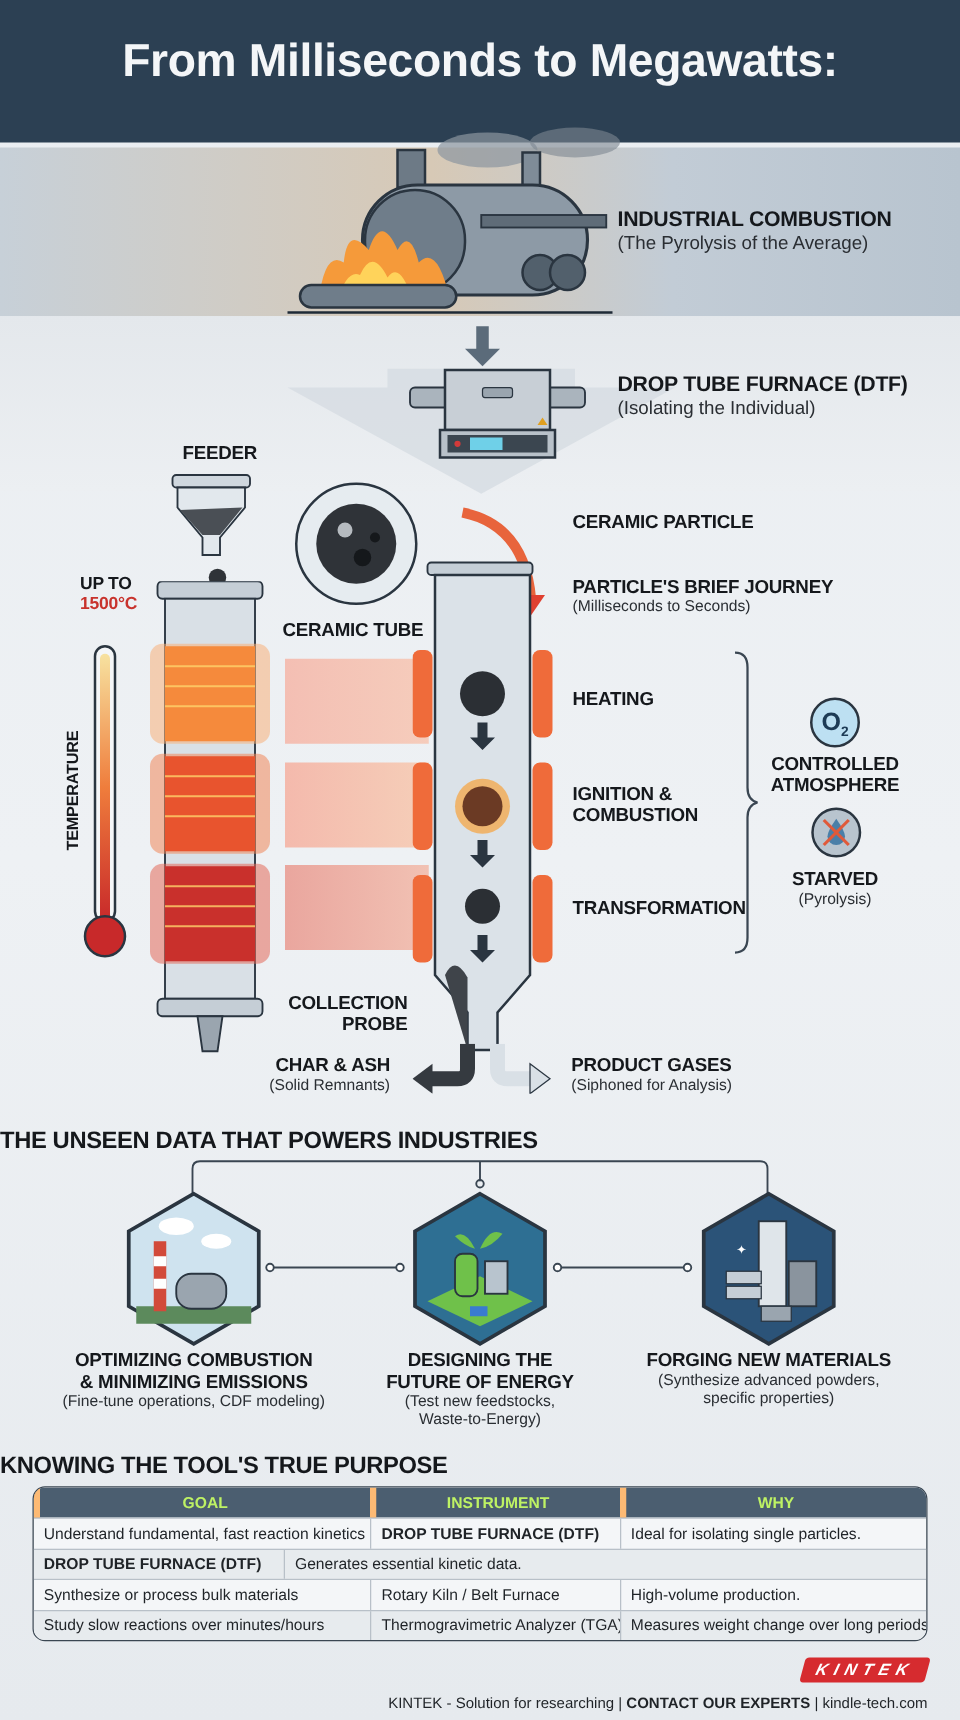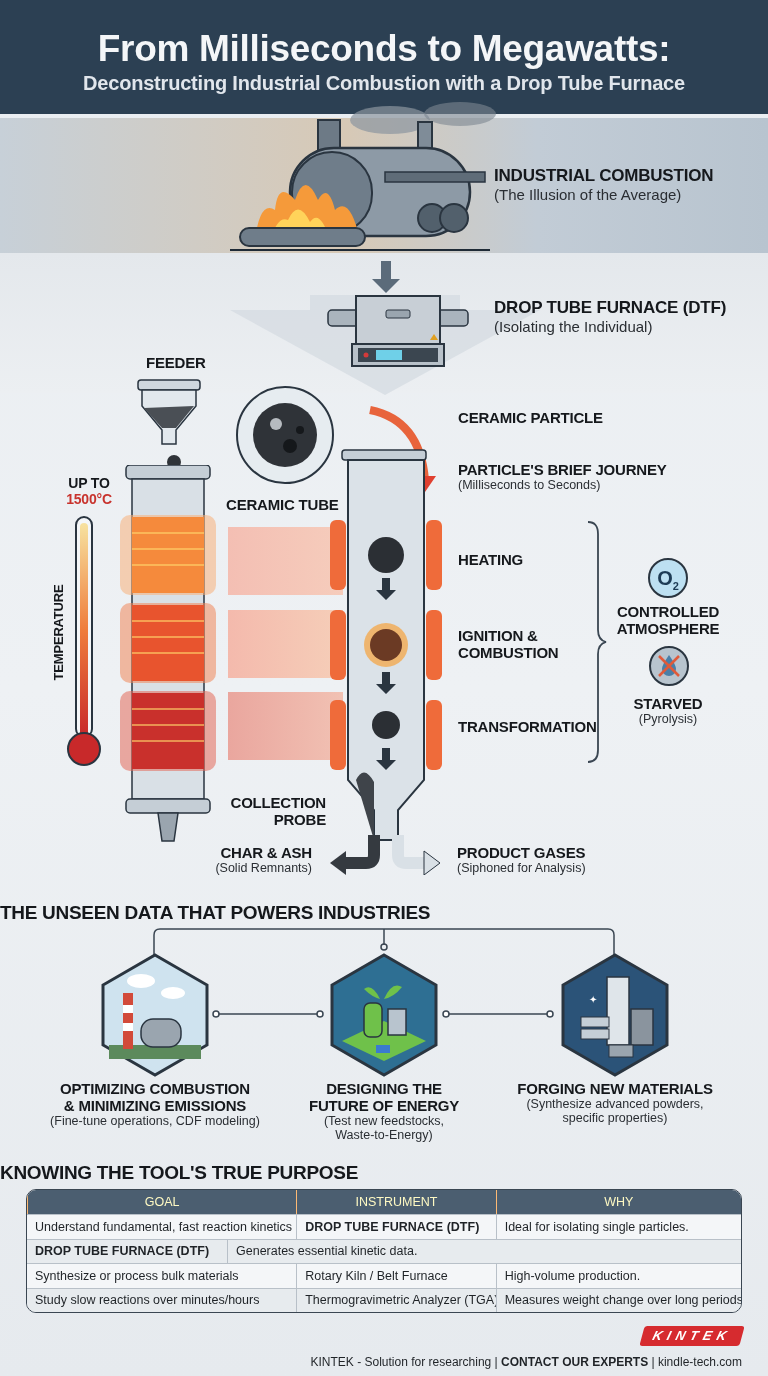--- a/index.html
+++ b/index.html
@@ -15,55 +15,54 @@
 .lbl-b{font-weight:700;font-size:17px;letter-spacing:-0.2px;color:#15181c}
 .lbl-s{font-size:15px;color:#2a2e33}
 .lbl-m{font-weight:700;font-size:15px;letter-spacing:-0.2px;color:#15181c}
 .lbl-xs{font-size:12.5px;color:#2a2e33}
 .sec-title{position:absolute;left:0;width:768px;font-weight:700;font-size:19px;letter-spacing:-0.3px;color:#15181c}
 .table{position:absolute;left:26px;top:1189px;width:716px;border:1.5px solid #3a4652;border-radius:10px;overflow:hidden;background:#f4f6f8}
 .trow{display:flex;height:24.5px;border-top:1px solid #b8c0c8}
 .trow.head{background:#4b5e70;color:#fff;border-top:none;height:24px}
 .cell{display:flex;align-items:center;padding-left:8px;font-size:12.5px;color:#1f2327;border-left:1px solid #b8c0c8;white-space:nowrap;overflow:hidden}
 .cell:first-child{border-left:none}
-.head .cell{justify-content:center;padding-left:0;font-weight:400;color:#fef9c3;border-left:1px solid #fdba74}
+.head .cell{justify-content:center;padding-left:0;font-weight:700;color:#bef264;border-left:5px solid #fdba74}
 .c1{width:270px}.c2{width:200px}.c3{width:246px}
 .trow:nth-child(odd):not(.head){background:#e7ebee}
 .bold{font-weight:700}
 .footer{position:absolute;right:26px;top:1355px;font-size:12px;color:#1f2327}
 .kintek{position:absolute;left:642px;top:1326px;width:100px;height:20px;background:#d62b2f;transform:skewX(-15deg);border-radius:3px;color:#fff;font-weight:700;font-style:italic;font-size:13px;letter-spacing:5px;text-align:center;line-height:20px}
 .hex{position:absolute;width:112px;height:124px}
 </style>
 </head>
 <body>
 
 <div class="header">
   <div class="h-title t1">From Milliseconds to Megawatts:</div>
-  <div class="h-title t2">Deconstructing Industrial Combustion with a Drop Tube Furnace</div>
 </div>
 
 <div class="band1"></div>
 <svg class="abs" style="left:200px;top:100px" width="300" height="160">
   <ellipse cx="190" cy="20" rx="40" ry="14" fill="#8c96a0" opacity=".7"></ellipse>
   <ellipse cx="260" cy="14" rx="36" ry="12" fill="#7d8791" opacity=".6"></ellipse>
   <rect x="118" y="20" width="22" height="30" fill="#6d7a86" stroke="#2a3540" stroke-width="2"></rect>
   <rect x="218" y="22" width="14" height="46" fill="#7f8c98" stroke="#2a3540" stroke-width="2"></rect>
   <rect x="90" y="48" width="180" height="88" rx="44" fill="#8d9aa6" stroke="#2a3540" stroke-width="2.5"></rect>
   <rect x="92" y="52" width="80" height="82" rx="40" fill="#6f7d8a" stroke="#2a3540" stroke-width="2"></rect>
   <rect x="185" y="72" width="100" height="10" fill="#5f6c78" stroke="#2a3540" stroke-width="1.5"></rect>
   <circle cx="232" cy="118" r="14" fill="#52606c" stroke="#2a3540" stroke-width="2"></circle>
   <circle cx="254" cy="118" r="14" fill="#52606c" stroke="#2a3540" stroke-width="2"></circle>
   <path d="M55 140 Q60 100 75 110 Q78 80 95 100 Q105 70 118 100 Q128 82 135 110 Q150 95 160 140 Z" fill="#f59a3a"></path>
   <path d="M70 140 Q78 115 88 120 Q98 98 110 122 Q120 108 130 140 Z" fill="#ffd35a"></path>
   <rect x="40" y="128" width="125" height="18" rx="9" fill="#6f7d8a" stroke="#2a3540" stroke-width="2"></rect>
   <line x1="30" y1="150" x2="290" y2="150" stroke="#1e2a36" stroke-width="2"></line>
 </svg>
 <div class="abs" style="left:494px;top:166px;width:270px">
   <div class="lbl-b">INDUSTRIAL COMBUSTION</div>
-  <div class="lbl-s">(The Illusion of the Average)</div>
+  <div class="lbl-s">(The Pyrolysis of the Average)</div>
 </div>
 
 <div class="band2"></div>
 <svg class="abs" style="left:230px;top:255px" width="310" height="150">
   <polygon points="0,55 80,55 80,40 230,40 230,55 310,55 155,140" fill="#d6dce2" opacity=".8"></polygon>
   <rect x="151" y="6" width="10" height="20" fill="#5b6b7a"></rect>
   <polygon points="142,24 170,24 156,38" fill="#5b6b7a"></polygon>
 </svg>
 <svg class="abs" style="left:318px;top:290px" width="160" height="80">
   <rect x="10" y="20" width="32" height="16" rx="4" fill="#aab4bd" stroke="#2a3540" stroke-width="1.5"></rect>
@@ -114,21 +113,21 @@
     <line x1="14" y1="156" x2="86" y2="156"></line>
       <line x1="14" y1="172" x2="86" y2="172"></line>
       <line x1="14" y1="188" x2="86" y2="188"></line>
     <line x1="14" y1="244" x2="86" y2="244"></line>
       <line x1="14" y1="260" x2="86" y2="260"></line>
       <line x1="14" y1="276" x2="86" y2="276"></line>
   </g>
   <rect x="8" y="334" width="84" height="14" rx="4" fill="#c5ced6" stroke="#2a3540" stroke-width="1.5"></rect>
   <polygon points="40,348 60,348 56,376 44,376" fill="#9aa5af" stroke="#2a3540" stroke-width="1.5"></polygon>
 </svg>
-<div class="abs" style="left:64px;top:475px;text-align:center;width:50px">
+<div class="abs" style="left:64px;top:458px;width:50px">
   <div class="lbl-m" style="font-size:14px">UP TO</div>
   <div class="lbl-m" style="font-size:14px;color:#c8332d">1500°C</div>
 </div>
 <svg class="abs" style="left:64px;top:515px" width="40" height="260">
   <defs>
       <linearGradient id="tg" x1="0" y1="0" x2="0" y2="1">
         <stop offset="0" stop-color="#f7e2a0"></stop>
         <stop offset=".5" stop-color="#ef7d3c"></stop>
         <stop offset="1" stop-color="#c8292a"></stop>
       </linearGradient>

